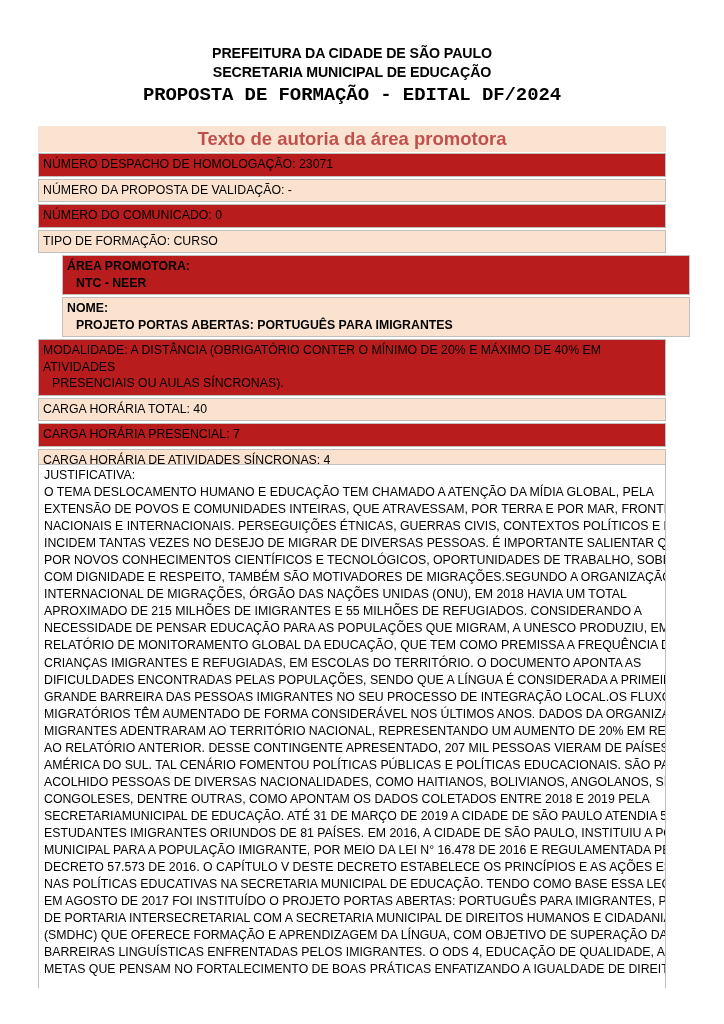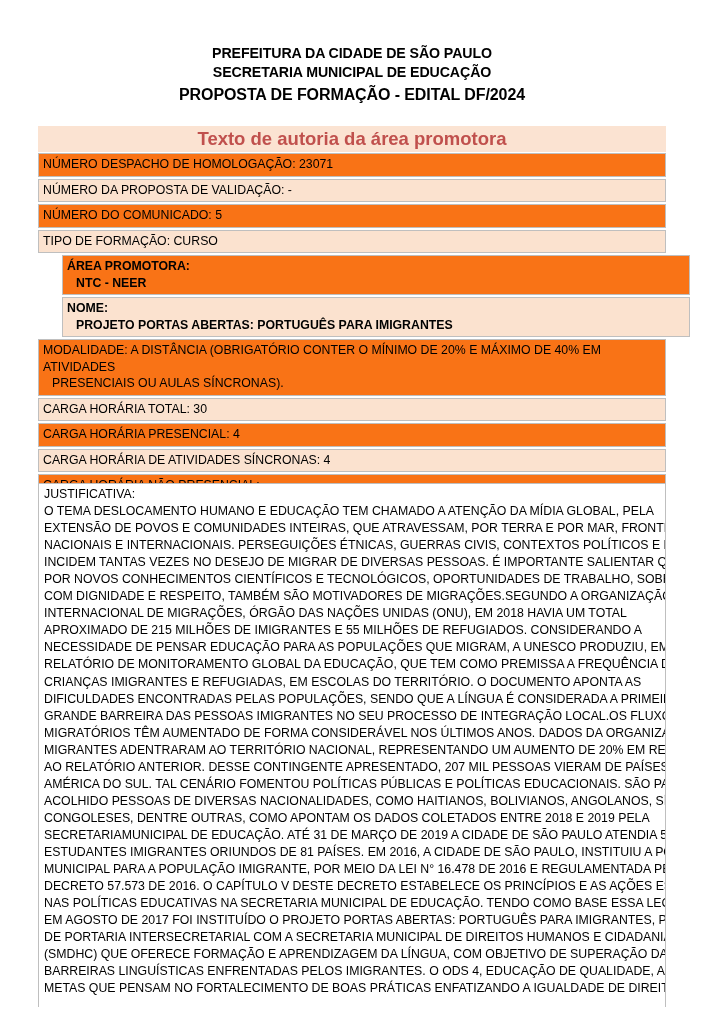--- a/index.html
+++ b/index.html
@@ -34,23 +34,24 @@
     text-align: center;
   }
   .doc-header .hline {
     font-weight: bold;
     font-size: 14.2px;
     line-height: 19.3px;
     letter-spacing: -0.1px;
     white-space: nowrap;
   }
   .doc-header .hline.last {
-    font-size: 16px;
+    font-size: 19px;
     line-height: 22px;
     padding-top: 1px;
+    font-family: Liberation Mono, monospace;
   }
 
   
   .title-banner {
     position: absolute;
     left: 38px;
     top: 126px;
     width: 628px;
     height: 26px;
     background: #FBE3D2;
@@ -70,21 +71,21 @@
   .form-table {
     position: absolute;
     left: 38px;
     top: 153px;
     width: 628px;
   }
   .row {
     box-sizing: border-box;
     width: 628px;
     border: 1px solid #bfbfbf;
-    background: #f97316;
+    background: #b91c1c;
     padding: 2px 4px 3px 4px;
     margin-bottom: 2px;
     font-size: 12.3px;
     line-height: 16.5px;
   }
   .row.shaded {
     background: #FBE2CF;
   }
   .row.bold {
     font-weight: bold;
@@ -92,21 +93,21 @@
   }
   .row .l2 {
     display: block;
     padding-left: 9px;
   }
 
   
   .justificativa {
     position: absolute;
     left: 38px;
-    top: 483px;
+    top: 464px;
     width: 628px;
     height: 524px;
     box-sizing: border-box;
     border: 1px solid #bfbfbf;
     border-bottom: none;
     background: #ffffff;
     padding: 2px 5px 0 5px;
     overflow: hidden;
   }
   .justificativa .jline {
@@ -126,27 +127,27 @@
     <div class="hline last">PROPOSTA DE FORMAÇÃO - EDITAL DF/2024</div>
   </div>
 
   <div class="title-banner">
     <span class="title-text">Texto de autoria da área promotora</span>
   </div>
 
   <div class="form-table">
       <div class="row"><span>NÚMERO DESPACHO DE HOMOLOGAÇÃO:  23071</span></div>
       <div class="row shaded"><span>NÚMERO DA PROPOSTA DE VALIDAÇÃO:  -</span></div>
-      <div class="row"><span>NÚMERO DO COMUNICADO: 5</span></div>
+      <div class="row"><span>NÚMERO DO COMUNICADO: 0</span></div>
       <div class="row shaded"><span>TIPO DE FORMAÇÃO: CURSO</span></div>
       <div class="row bold"><span>ÁREA PROMOTORA:</span><span class="l2">NTC - NEER</span></div>
       <div class="row shaded bold"><span>NOME:</span><span class="l2">PROJETO PORTAS ABERTAS: PORTUGUÊS PARA IMIGRANTES</span></div>
       <div class="row"><span>MODALIDADE: A DISTÂNCIA (OBRIGATÓRIO CONTER O MÍNIMO DE 20% E MÁXIMO DE 40% EM ATIVIDADES</span><span class="l2">PRESENCIAIS OU AULAS SÍNCRONAS).</span></div>
-      <div class="row shaded"><span>CARGA HORÁRIA TOTAL: 30</span></div>
-      <div class="row"><span>CARGA HORÁRIA PRESENCIAL: 4</span></div>
+      <div class="row shaded"><span>CARGA HORÁRIA TOTAL: 40</span></div>
+      <div class="row"><span>CARGA HORÁRIA PRESENCIAL: 7</span></div>
       <div class="row shaded"><span>CARGA HORÁRIA DE ATIVIDADES SÍNCRONAS: 4</span></div>
       <div class="row"><span>CARGA HORÁRIA NÃO PRESENCIAL:  -</span></div>
       <div class="row shaded"><span>CARGA HORÁRIA A DISTÂNCIA: 12</span></div>
     </div>
 
   <div class="justificativa">
       <div class="jline">JUSTIFICATIVA:</div>
       <div class="jline">O TEMA DESLOCAMENTO HUMANO E EDUCAÇÃO TEM CHAMADO A ATENÇÃO DA MÍDIA GLOBAL, PELA</div>
       <div class="jline">EXTENSÃO DE POVOS E COMUNIDADES INTEIRAS, QUE ATRAVESSAM, POR TERRA E POR MAR, FRONTEIRAS</div>
       <div class="jline">NACIONAIS E INTERNACIONAIS. PERSEGUIÇÕES ÉTNICAS, GUERRAS CIVIS, CONTEXTOS POLÍTICOS E RELIGIOSOS</div>

